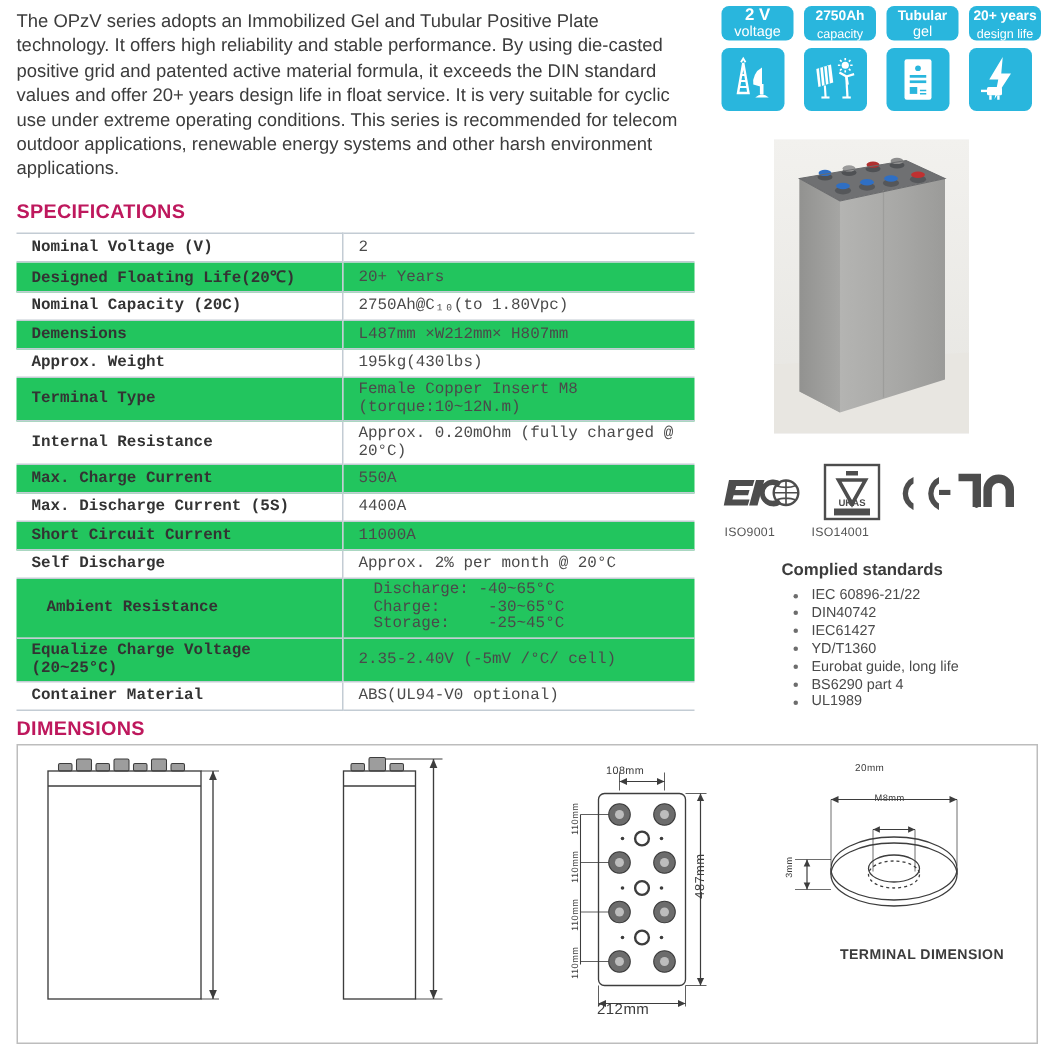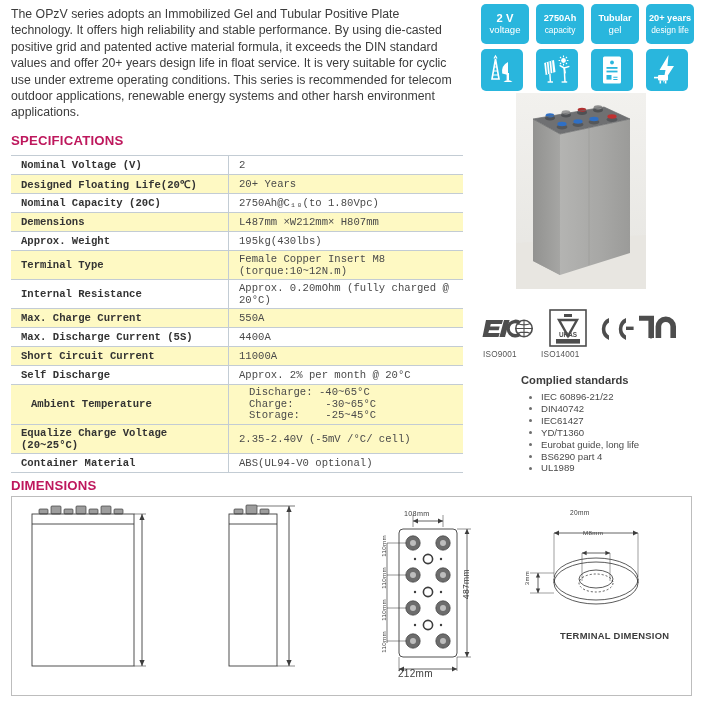--- a/index.html
+++ b/index.html
@@ -43,32 +43,32 @@
     border-top:1px solid #c3ccd4;
     vertical-align:middle;
     height:14px;
   }
   .spec-table tr:last-child td{border-bottom:1px solid #c3ccd4;}
   .spec-table td.k{
     width:207px;font-weight:bold;color:#333;
     border-right:1px solid #c3ccd4;
   }
   .spec-table td.v{color:#4a4a4a;}
-  .spec-table tr.alt td{background:#fef9c3;}
+  .spec-table tr.alt td{background:#22c55e;}
   .spec-table tr.tall td{height:34px;padding-left:20px;}
   .multi{line-height:11.5px;white-space:pre;}
 
   
   .badges{position:absolute;left:481px;top:4px;width:216px;height:88px;}
   .badge-col{
     position:absolute;top:0;width:48px;
   }
   .bc0{left:0;}  .bc1{left:55px;} .bc2{left:110px;} .bc3{left:165px;}
   .badge-top{
-    width:48px;height:40px;background:#29b6dd;border-radius:5px;
+    width:48px;height:23px;background:#29b6dd;border-radius:5px;
     color:#fff;text-align:center;
     display:flex;flex-direction:column;align-items:center;justify-content:center;
     line-height:12px;
   }
   .badge-l1{font-size:11.2px;font-weight:bold;}
   .badge-l2{font-size:9.6px;}
   .badge-l1.sm{font-size:9.2px;}
   .badge-l2.sm{font-size:8.4px;}
   .badge-ico{
     margin-top:5px;width:42px;height:42px;background:#29b6dd;border-radius:5px;
@@ -166,21 +166,21 @@
         </tr>
         <tr class="alt">
           <td class="k">Short Circuit Current</td>
           <td class="v">11000A</td>
         </tr>
         <tr>
           <td class="k">Self Discharge</td>
           <td class="v">Approx. 2% per month @ 20°C</td>
         </tr>
         <tr class="alt tall">
-          <td class="k">Ambient Temperature</td>
+          <td class="k">Ambient Resistance</td>
           <td class="v">
             <div class="multi">Discharge: -40~65°C
 Charge:     -30~65°C
 Storage:    -25~45°C</div>
           </td>
         </tr>
         <tr class="alt">
           <td class="k">Equalize Charge Voltage (20~25°C)</td>
           <td class="v">2.35-2.40V (-5mV /°C/ cell)</td>
         </tr>

